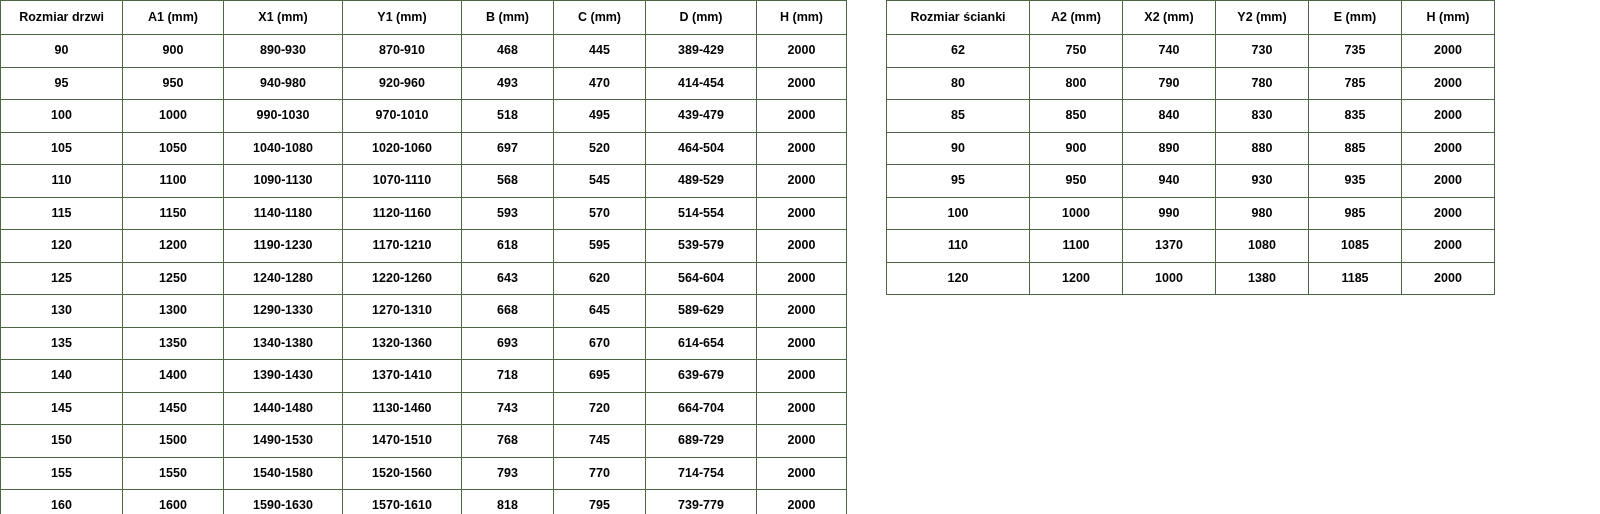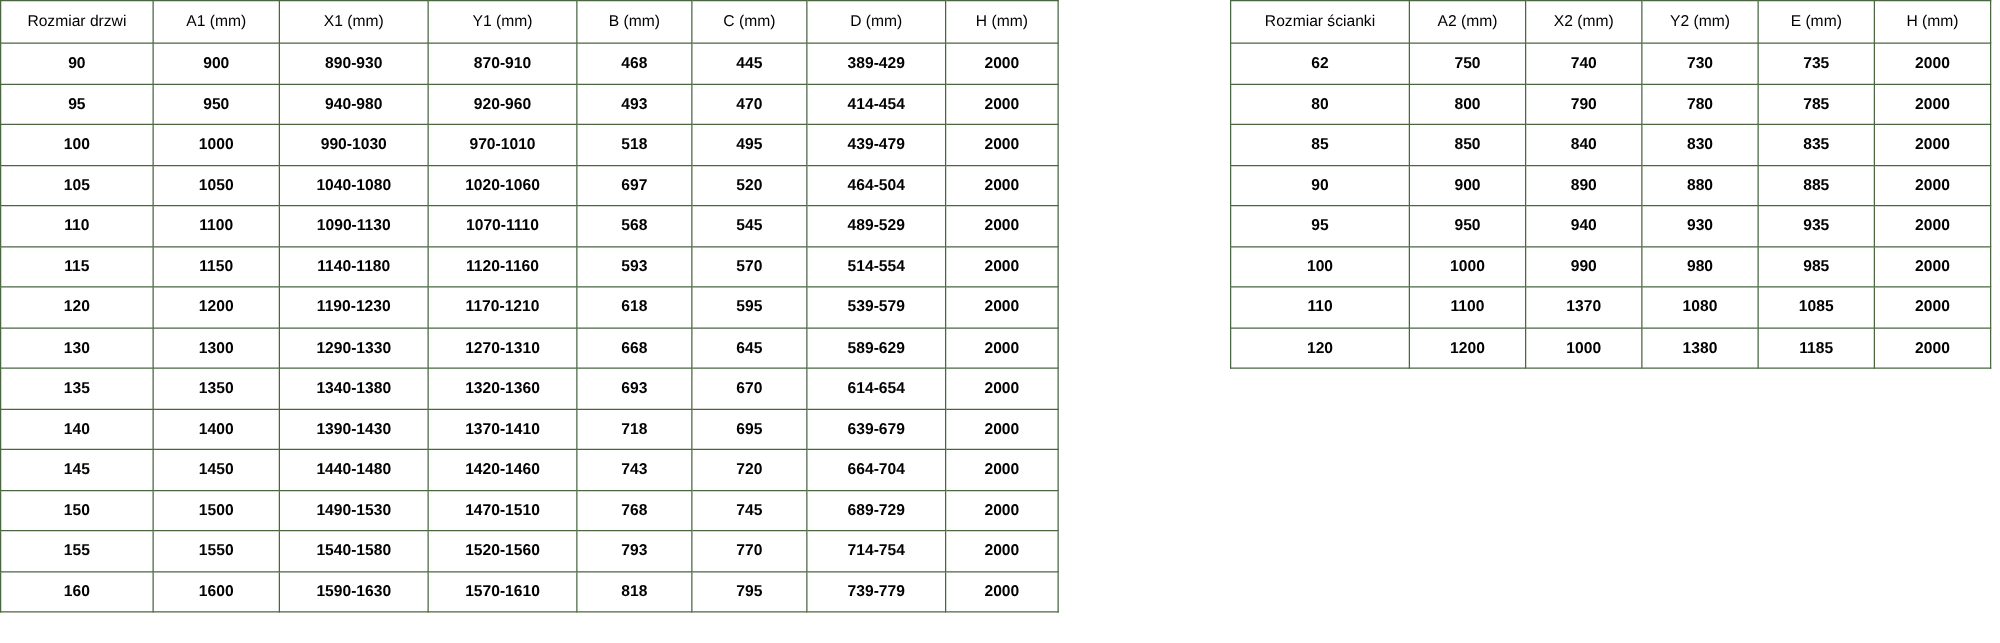--- a/index.html
+++ b/index.html
@@ -20,40 +20,40 @@
     height: 514px;
   }
   .table-wrap {
     position: absolute;
   }
   #doors-table-wrap {
     left: 0px;
     top: 0px;
   }
   #walls-table-wrap {
-    left: 984px;
+    left: 886px;
     top: 0px;
   }
   table.spec {
     border-collapse: collapse;
     table-layout: fixed;
   }
   table.spec th,
   table.spec td {
     border: 1px solid #4a6741;
     text-align: center;
     vertical-align: middle;
     font-size: 12.5px;
     padding: 0;
     height: 31.5px;
     line-height: 31.5px;
     white-space: nowrap;
   }
   table.spec th {
-    font-weight: normal;
+    font-weight: bold;
     height: 33px;
     line-height: 33px;
   }
   table.spec td {
     font-weight: bold;
   }
   
   #doors-table col.c0 { width: 122px; }
   #doors-table col.c1 { width: 101px; }
   #doors-table col.c2 { width: 119px; }
@@ -164,20 +164,30 @@
             <td>120</td>
             <td>1200</td>
             <td>1190-1230</td>
             <td>1170-1210</td>
             <td>618</td>
             <td>595</td>
             <td>539-579</td>
             <td>2000</td>
           </tr>
           <tr>
+            <td>125</td>
+            <td>1250</td>
+            <td>1240-1280</td>
+            <td>1220-1260</td>
+            <td>643</td>
+            <td>620</td>
+            <td>564-604</td>
+            <td>2000</td>
+          </tr>
+          <tr>
             <td>130</td>
             <td>1300</td>
             <td>1290-1330</td>
             <td>1270-1310</td>
             <td>668</td>
             <td>645</td>
             <td>589-629</td>
             <td>2000</td>
           </tr>
           <tr>
@@ -197,21 +207,21 @@
             <td>1370-1410</td>
             <td>718</td>
             <td>695</td>
             <td>639-679</td>
             <td>2000</td>
           </tr>
           <tr>
             <td>145</td>
             <td>1450</td>
             <td>1440-1480</td>
-            <td>1420-1460</td>
+            <td>1130-1460</td>
             <td>743</td>
             <td>720</td>
             <td>664-704</td>
             <td>2000</td>
           </tr>
           <tr>
             <td>150</td>
             <td>1500</td>
             <td>1490-1530</td>
             <td>1470-1510</td>

